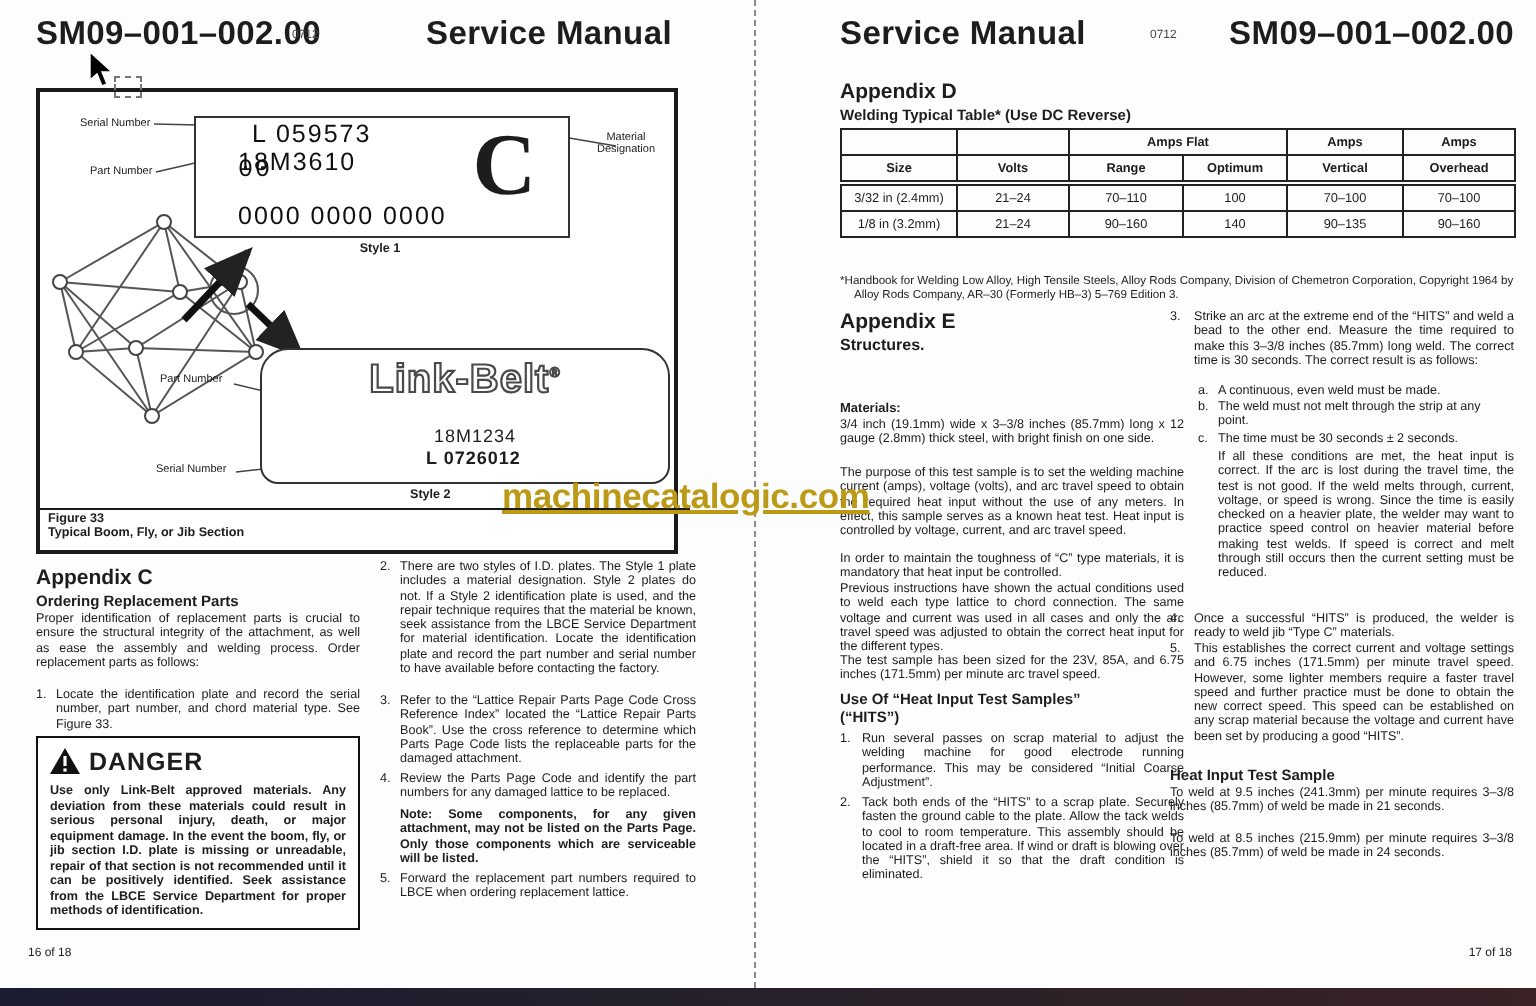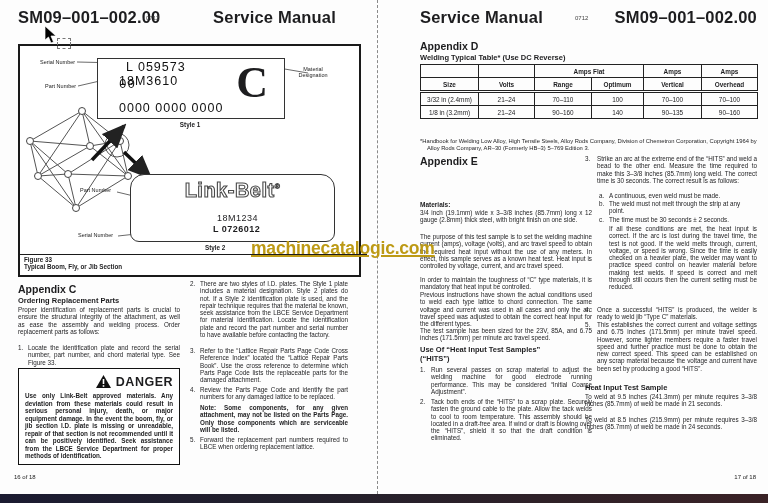--- a/index.html
+++ b/index.html
@@ -42,21 +42,21 @@
 </style>
 </head>
 <body>
 
 <div class="abs" style="left:0;top:0;width:377px;height:494px;">
 
   <div class="abs docnum" style="left:18px;top:8px;">SM09–001–002.00</div>
   <div class="abs rev" style="left:146px;top:15px;">0712</div>
   <div class="abs docnum" style="left:190px;top:8px;width:146px;text-align:right;">Service Manual</div>
 
-  <div class="abs figbox" style="left:18px;top:44px;width:317px;height:229px;padding-left:22px;">
+  <div class="abs figbox" style="left:18px;top:44px;width:317px;height:229px;">
 
     <svg class="abs" width="317" height="229" viewBox="0 0 317 229" style="left:0;top:0;">
       <defs>
         <marker id="ah" markerWidth="7" markerHeight="6" refX="6" refY="3" orient="auto">
           <polygon points="0,0 7,3 0,6" fill="#222"></polygon>
         </marker>
       </defs>
 
       <g stroke="#555" stroke-width="1" fill="none">
         <polygon points="10,95 62,65 100,95 48,128"></polygon>
@@ -130,21 +130,21 @@
 
   <div class="abs h-app" style="left:18px;top:283px;">Appendix C</div>
   <div class="abs h-sub" style="left:18px;top:296px;">Ordering Replacement Parts</div>
   <div class="abs t" style="left:18px;top:306px;width:162px;">Proper identification of replacement parts is crucial to ensure the structural integrity of the attachment, as well as ease the assembly and welding process. Order replacement parts as follows:</div>
   <div class="abs" style="left:18px;top:344px;width:162px;">
     <span class="num abs" style="left:0;top:0;">1.</span>
     <div class="t" style="margin-left:10px;">Locate the identification plate and record the serial number, part number, and chord material type. See Figure 33.</div>
   </div>
 
   <div class="abs dangerbox" style="left:18px;top:368px;width:148px;">
-    <div style="text-align:right;">
+    <div style="text-align:left;">
       <svg width="15" height="13" viewBox="0 0 15 13" style="vertical-align:-2px;">
         <polygon points="7.5,0 15,13 0,13" fill="#111"></polygon>
         <rect x="6.7" y="4" width="1.6" height="5" fill="#fff"></rect>
         <rect x="6.7" y="10.2" width="1.6" height="1.6" fill="#fff"></rect>
       </svg>
       <span class="dangertitle">DANGER</span>
     </div>
     <div class="dangertext">Use only Link-Belt approved materials. Any deviation from these materials could result in serious personal injury, death, or major equipment damage. In the event the boom, fly, or jib section I.D. plate is missing or unreadable, repair of that section is not recommended until it can be positively identified. Seek assistance from the LBCE Service Department for proper methods of identification.</div>
   </div>
 
@@ -224,20 +224,21 @@
       <td>90–135</td>
       <td>90–160</td>
     </tr>
   </tbody>
     </table>
 
   <div class="abs tl hang" style="left:42px;top:138px;width:337px;font-size:5.8px;">*Handbook for Welding Low Alloy, High Tensile Steels, Alloy Rods Company, Division of Chemetron Corporation, Copyright 1964 by Alloy Rods Company, AR–30 (Formerly HB–3) 5–769 Edition 3.</div>
 
   <div class="abs h-app" style="left:42px;top:155px;">Appendix E</div>
   <div class="abs" style="left:42px;top:168px;width:170px;">
+    <div class="h-sub2">Structures.</div>
   </div>
   <div class="abs tl b" style="left:42px;top:201px;font-size:6.5px;">Materials:</div>
   <div class="abs t" style="left:42px;top:209px;width:172px;">3/4 inch (19.1mm) wide x 3–3/8 inches (85.7mm) long x 12 gauge (2.8mm) thick steel, with bright finish on one side.</div>
   <div class="abs t" style="left:42px;top:233px;width:172px;">The purpose of this test sample is to set the welding machine current (amps), voltage (volts), and arc travel speed to obtain the required heat input without the use of any meters.  In effect, this sample serves as a known heat test.  Heat input is controlled by voltage, current, and arc travel speed.</div>
   <div class="abs t" style="left:42px;top:276px;width:172px;">In order to maintain the toughness of “C” type materials, it is mandatory that heat input be controlled.</div>
   <div class="abs t" style="left:42px;top:291px;width:172px;">Previous instructions have shown the actual conditions used to weld each type lattice to chord connection. The same voltage and current was used in all cases and only the arc travel speed was adjusted to obtain the correct heat input for the different types.</div>
   <div class="abs t" style="left:42px;top:327px;width:172px;">The test sample has been sized for the 23V, 85A, and 6.75 inches (171.5mm) per minute arc travel speed.</div>
 
   <div class="abs h-sub" style="left:42px;top:345px;">Use Of “Heat Input Test Samples”</div>
   <div class="abs h-sub" style="left:42px;top:354px;">(“HITS”)</div>

